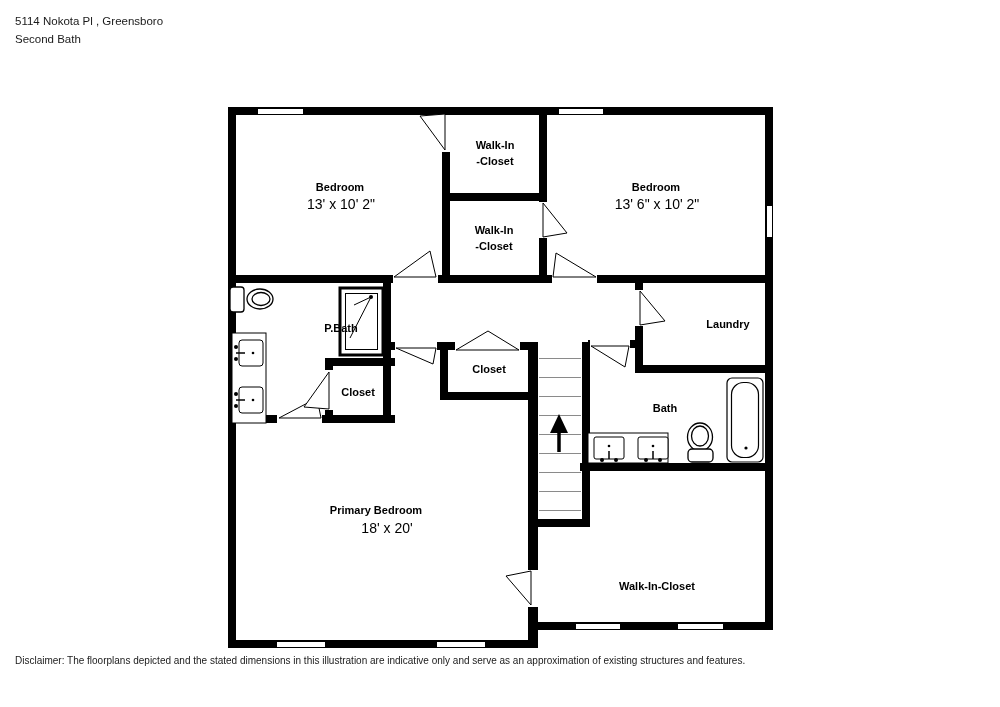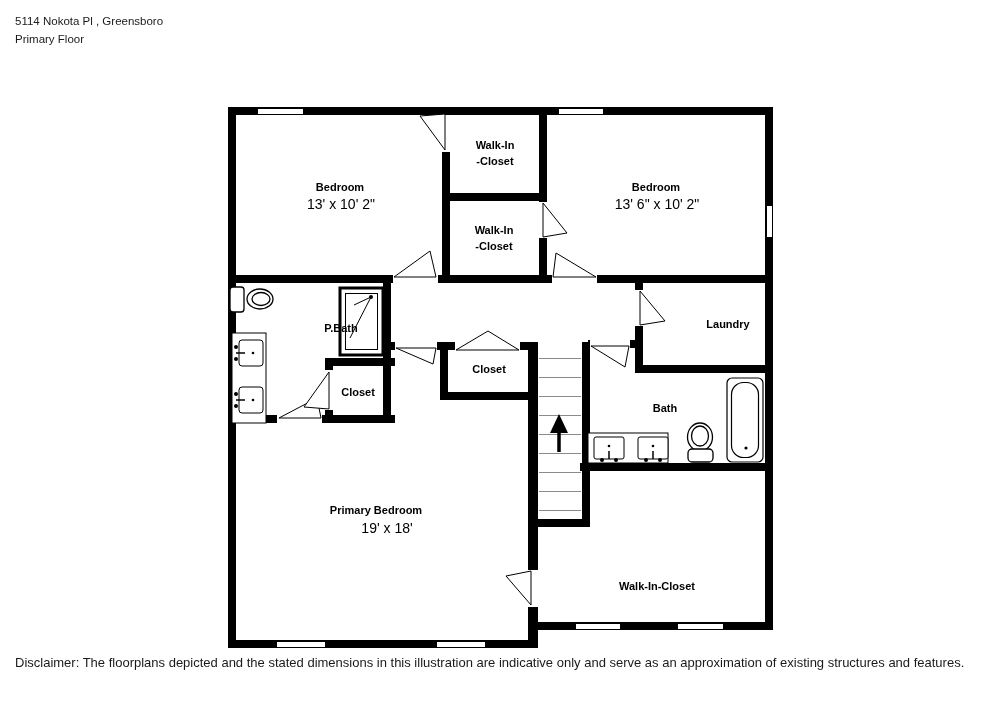--- a/index.html
+++ b/index.html
@@ -4,33 +4,33 @@
 <style>
   html,body{margin:0;padding:0;background:#ffffff;}
   .canvas{
     position:relative;width:1000px;height:707px;background:#ffffff;
     font-family:"Liberation Sans", sans-serif;color:#000;overflow:hidden;padding-left:8px;
   }
   .plan-svg{position:absolute;left:0;top:0;}
   .hdr{position:absolute;left:15px;font-size:11.5px;color:#1a1a1a;white-space:nowrap;}
   .hdr.l1{top:15px;}
   .hdr.l2{top:33px;}
-  .disc{position:absolute;left:15px;font-size:13px;color:#1a1a1a;white-space:nowrap;}
+  .disc{position:absolute;left:15px;font-size:10px;color:#1a1a1a;white-space:nowrap;}
   .disc.l1{top:655px;}
   .disc.l2{top:675px;}
   .rl{position:absolute;transform:translate(-50%,-50%);font-weight:bold;font-size:11px;white-space:nowrap;}
   .rd{position:absolute;transform:translate(-50%,-50%);font-weight:normal;font-size:14px;white-space:nowrap;}
 </style>
 </head>
 <body>
 
 <div class="canvas">
 
   <div class="hdr l1">5114 Nokota Pl , Greensboro</div>
-  <div class="hdr l2">Primary Floor</div>
+  <div class="hdr l2">Second Bath</div>
 
   <svg class="plan-svg" width="1000" height="707" viewBox="0 0 1000 707">
 
     <g fill="#000000" shape-rendering="crispEdges">
       <rect x="228" y="107" width="545" height="8"></rect>
       <rect x="228" y="107" width="8" height="541"></rect>
       <rect x="765" y="107" width="8" height="523"></rect>
       <rect x="228" y="640" width="310" height="8"></rect>
       <rect x="528" y="622" width="245" height="8"></rect>
       <rect x="442" y="107" width="8" height="176"></rect>
@@ -175,19 +175,19 @@
   <div class="rl" style="left:494px;top:230px;">Walk-In</div>
   <div class="rl" style="left:494px;top:246px;">-Closet</div>
 
   <div class="rl" style="left:297px;top:328px;margin-left:44px;">P.Bath</div>
   <div class="rl" style="left:700px;top:324px;margin-left:28px;">Laundry</div>
   <div class="rl" style="left:489px;top:369px;">Closet</div>
   <div class="rl" style="left:358px;top:392px;">Closet</div>
   <div class="rl" style="left:665px;top:408px;">Bath</div>
 
   <div class="rl" style="left:376px;top:510px;">Primary Bedroom</div>
-  <div class="rd" style="left:387px;top:528px;">19' x 18'</div>
+  <div class="rd" style="left:387px;top:528px;">18' x 20'</div>
 
   <div class="rl" style="left:657px;top:550px;margin-top:36px;">Walk-In-Closet</div>
 
   <div class="disc l1">Disclaimer: The floorplans depicted and the stated dimensions in this illustration are indicative only and serve as an approximation of existing structures and features.</div>
 
 </div>
 
 </body></html>

